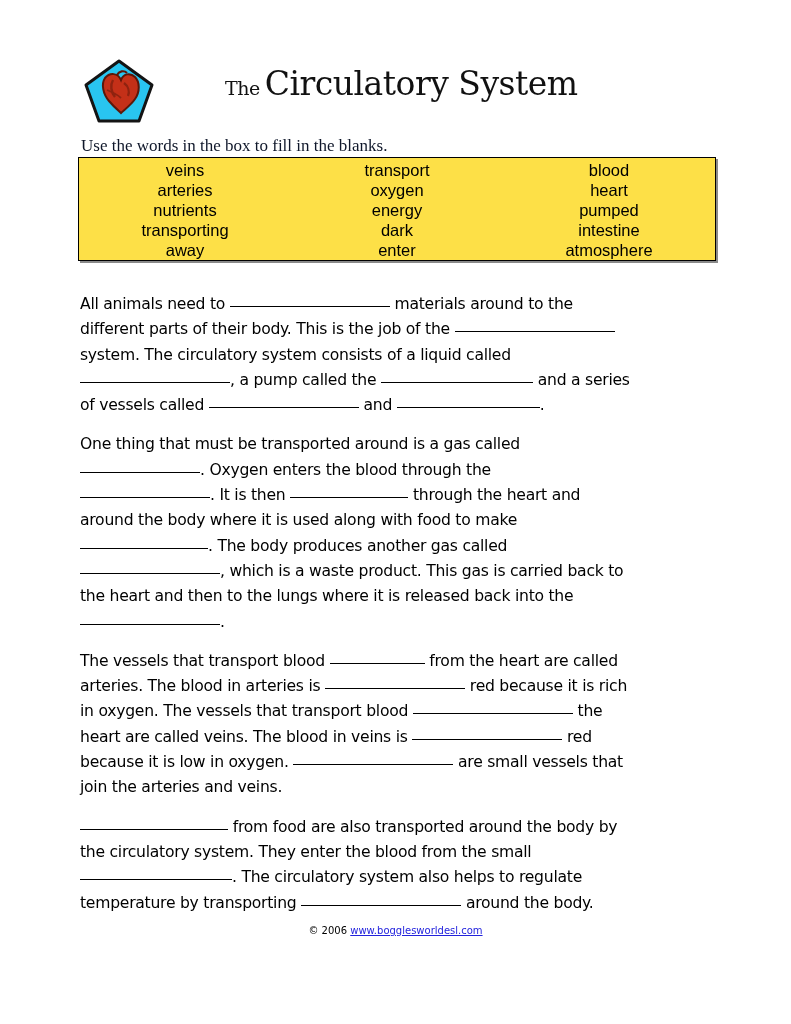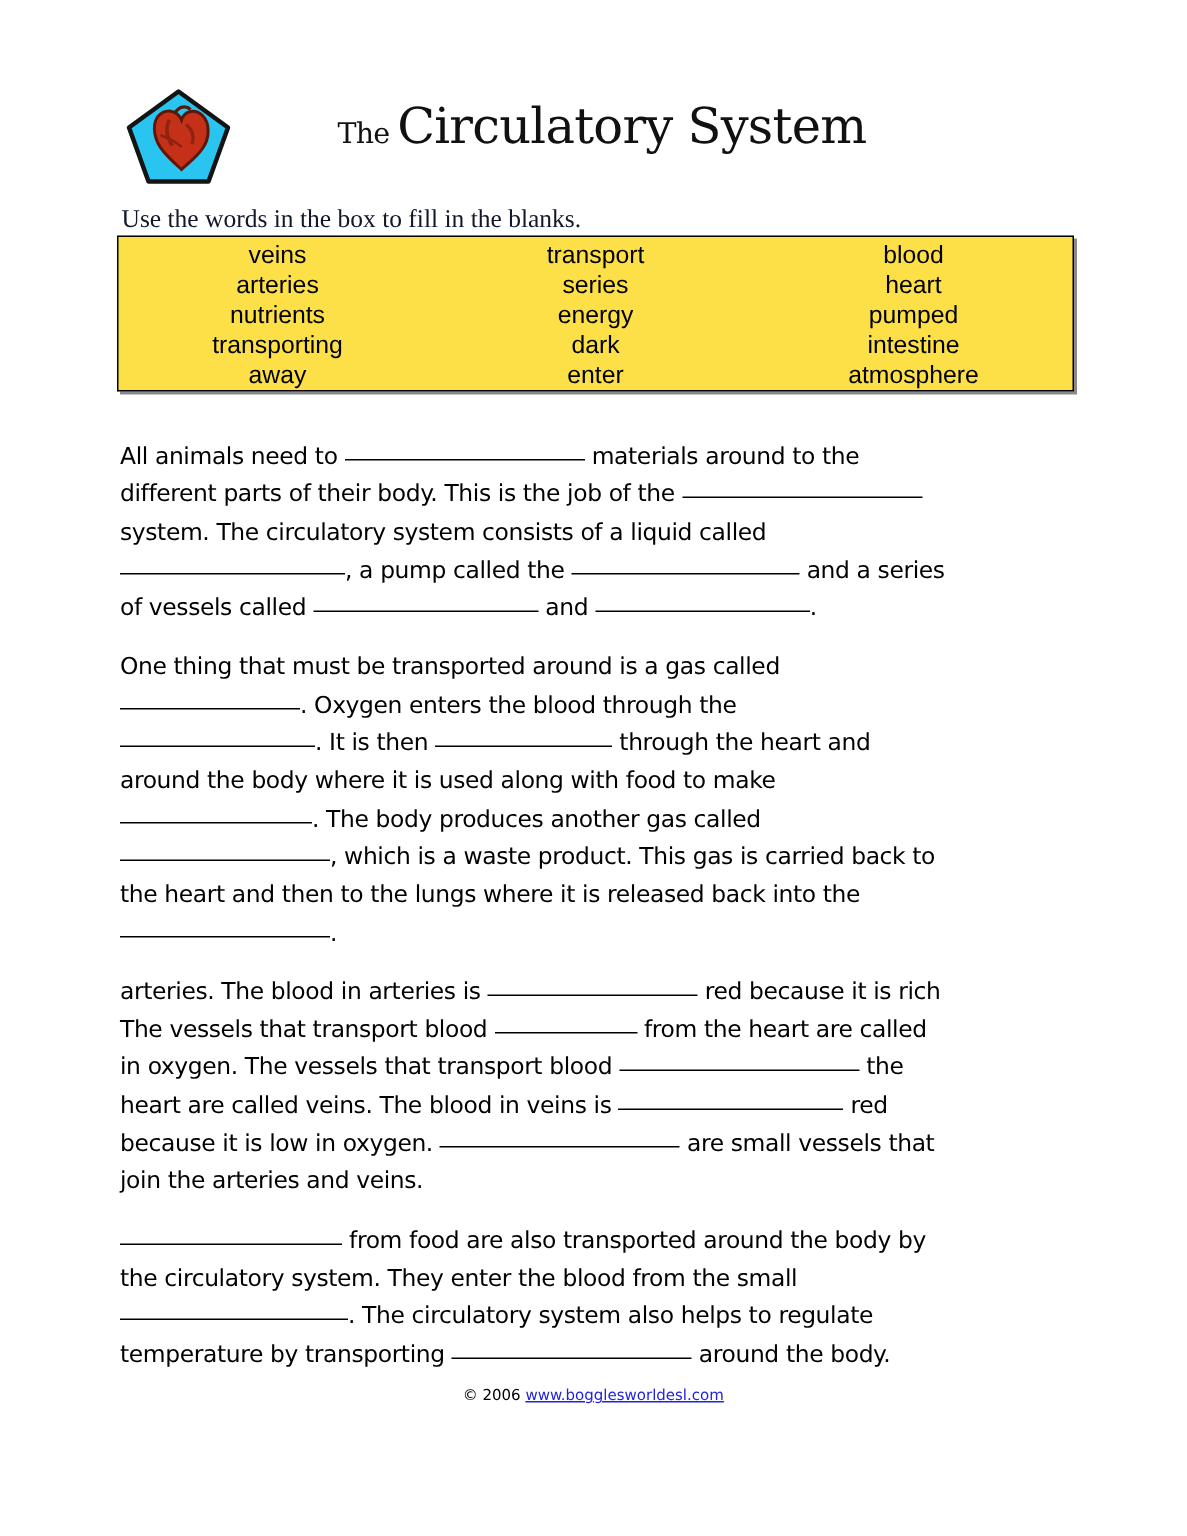--- a/index.html
+++ b/index.html
@@ -161,21 +161,21 @@
   <div class="wordbox-grid">
       <div class="wordbox-col">
         <div class="word">veins</div>
         <div class="word">arteries</div>
         <div class="word">nutrients</div>
         <div class="word">transporting</div>
         <div class="word">away</div>
       </div>
       <div class="wordbox-col">
         <div class="word">transport</div>
-        <div class="word">series</div>
+        <div class="word">oxygen</div>
         <div class="word">energy</div>
         <div class="word">dark</div>
         <div class="word">enter</div>
       </div>
       <div class="wordbox-col">
         <div class="word">blood</div>
         <div class="word">heart</div>
         <div class="word">pumped</div>
         <div class="word">intestine</div>
         <div class="word">atmosphere</div>
@@ -195,22 +195,22 @@
       <span class="ln"><span>One thing that must be transported around is a gas called</span></span>
       <span class="ln"><span class="blank" style="width: 120px;"></span><span>. Oxygen enters the blood through the</span></span>
       <span class="ln"><span class="blank" style="width: 130px;"></span><span>. It is then </span><span class="blank" style="width: 118px;"></span><span> through the heart and</span></span>
       <span class="ln"><span>around the body where it is used along with food to make</span></span>
       <span class="ln"><span class="blank" style="width: 128px;"></span><span>. The body produces another gas called</span></span>
       <span class="ln"><span class="blank" style="width: 140px;"></span><span>, which is a waste product. This gas is carried back to</span></span>
       <span class="ln"><span>the heart and then to the lungs where it is released back into the</span></span>
       <span class="ln"><span class="blank" style="width: 140px;"></span><span>.</span></span>
     </div>
     <div class="para">
+      <span class="ln"><span>The vessels that transport blood </span><span class="blank" style="width: 95px;"></span><span> from the heart are called</span></span>
       <span class="ln"><span>arteries. The blood in arteries is </span><span class="blank" style="width: 140px;"></span><span> red because it is rich</span></span>
-      <span class="ln"><span>The vessels that transport blood </span><span class="blank" style="width: 95px;"></span><span> from the heart are called</span></span>
       <span class="ln"><span>in oxygen. The vessels that transport blood </span><span class="blank" style="width: 160px;"></span><span> the</span></span>
       <span class="ln"><span>heart are called veins. The blood in veins is </span><span class="blank" style="width: 150px;"></span><span> red</span></span>
       <span class="ln"><span>because it is low in oxygen. </span><span class="blank" style="width: 160px;"></span><span> are small vessels that</span></span>
       <span class="ln"><span>join the arteries and veins.</span></span>
     </div>
     <div class="para">
       <span class="ln"><span class="blank" style="width: 148px;"></span><span> from food are also transported around the body by</span></span>
       <span class="ln"><span>the circulatory system. They enter the blood from the small</span></span>
       <span class="ln"><span class="blank" style="width: 152px;"></span><span>. The circulatory system also helps to regulate</span></span>
       <span class="ln"><span>temperature by transporting </span><span class="blank" style="width: 160px;"></span><span> around the body.</span></span>

